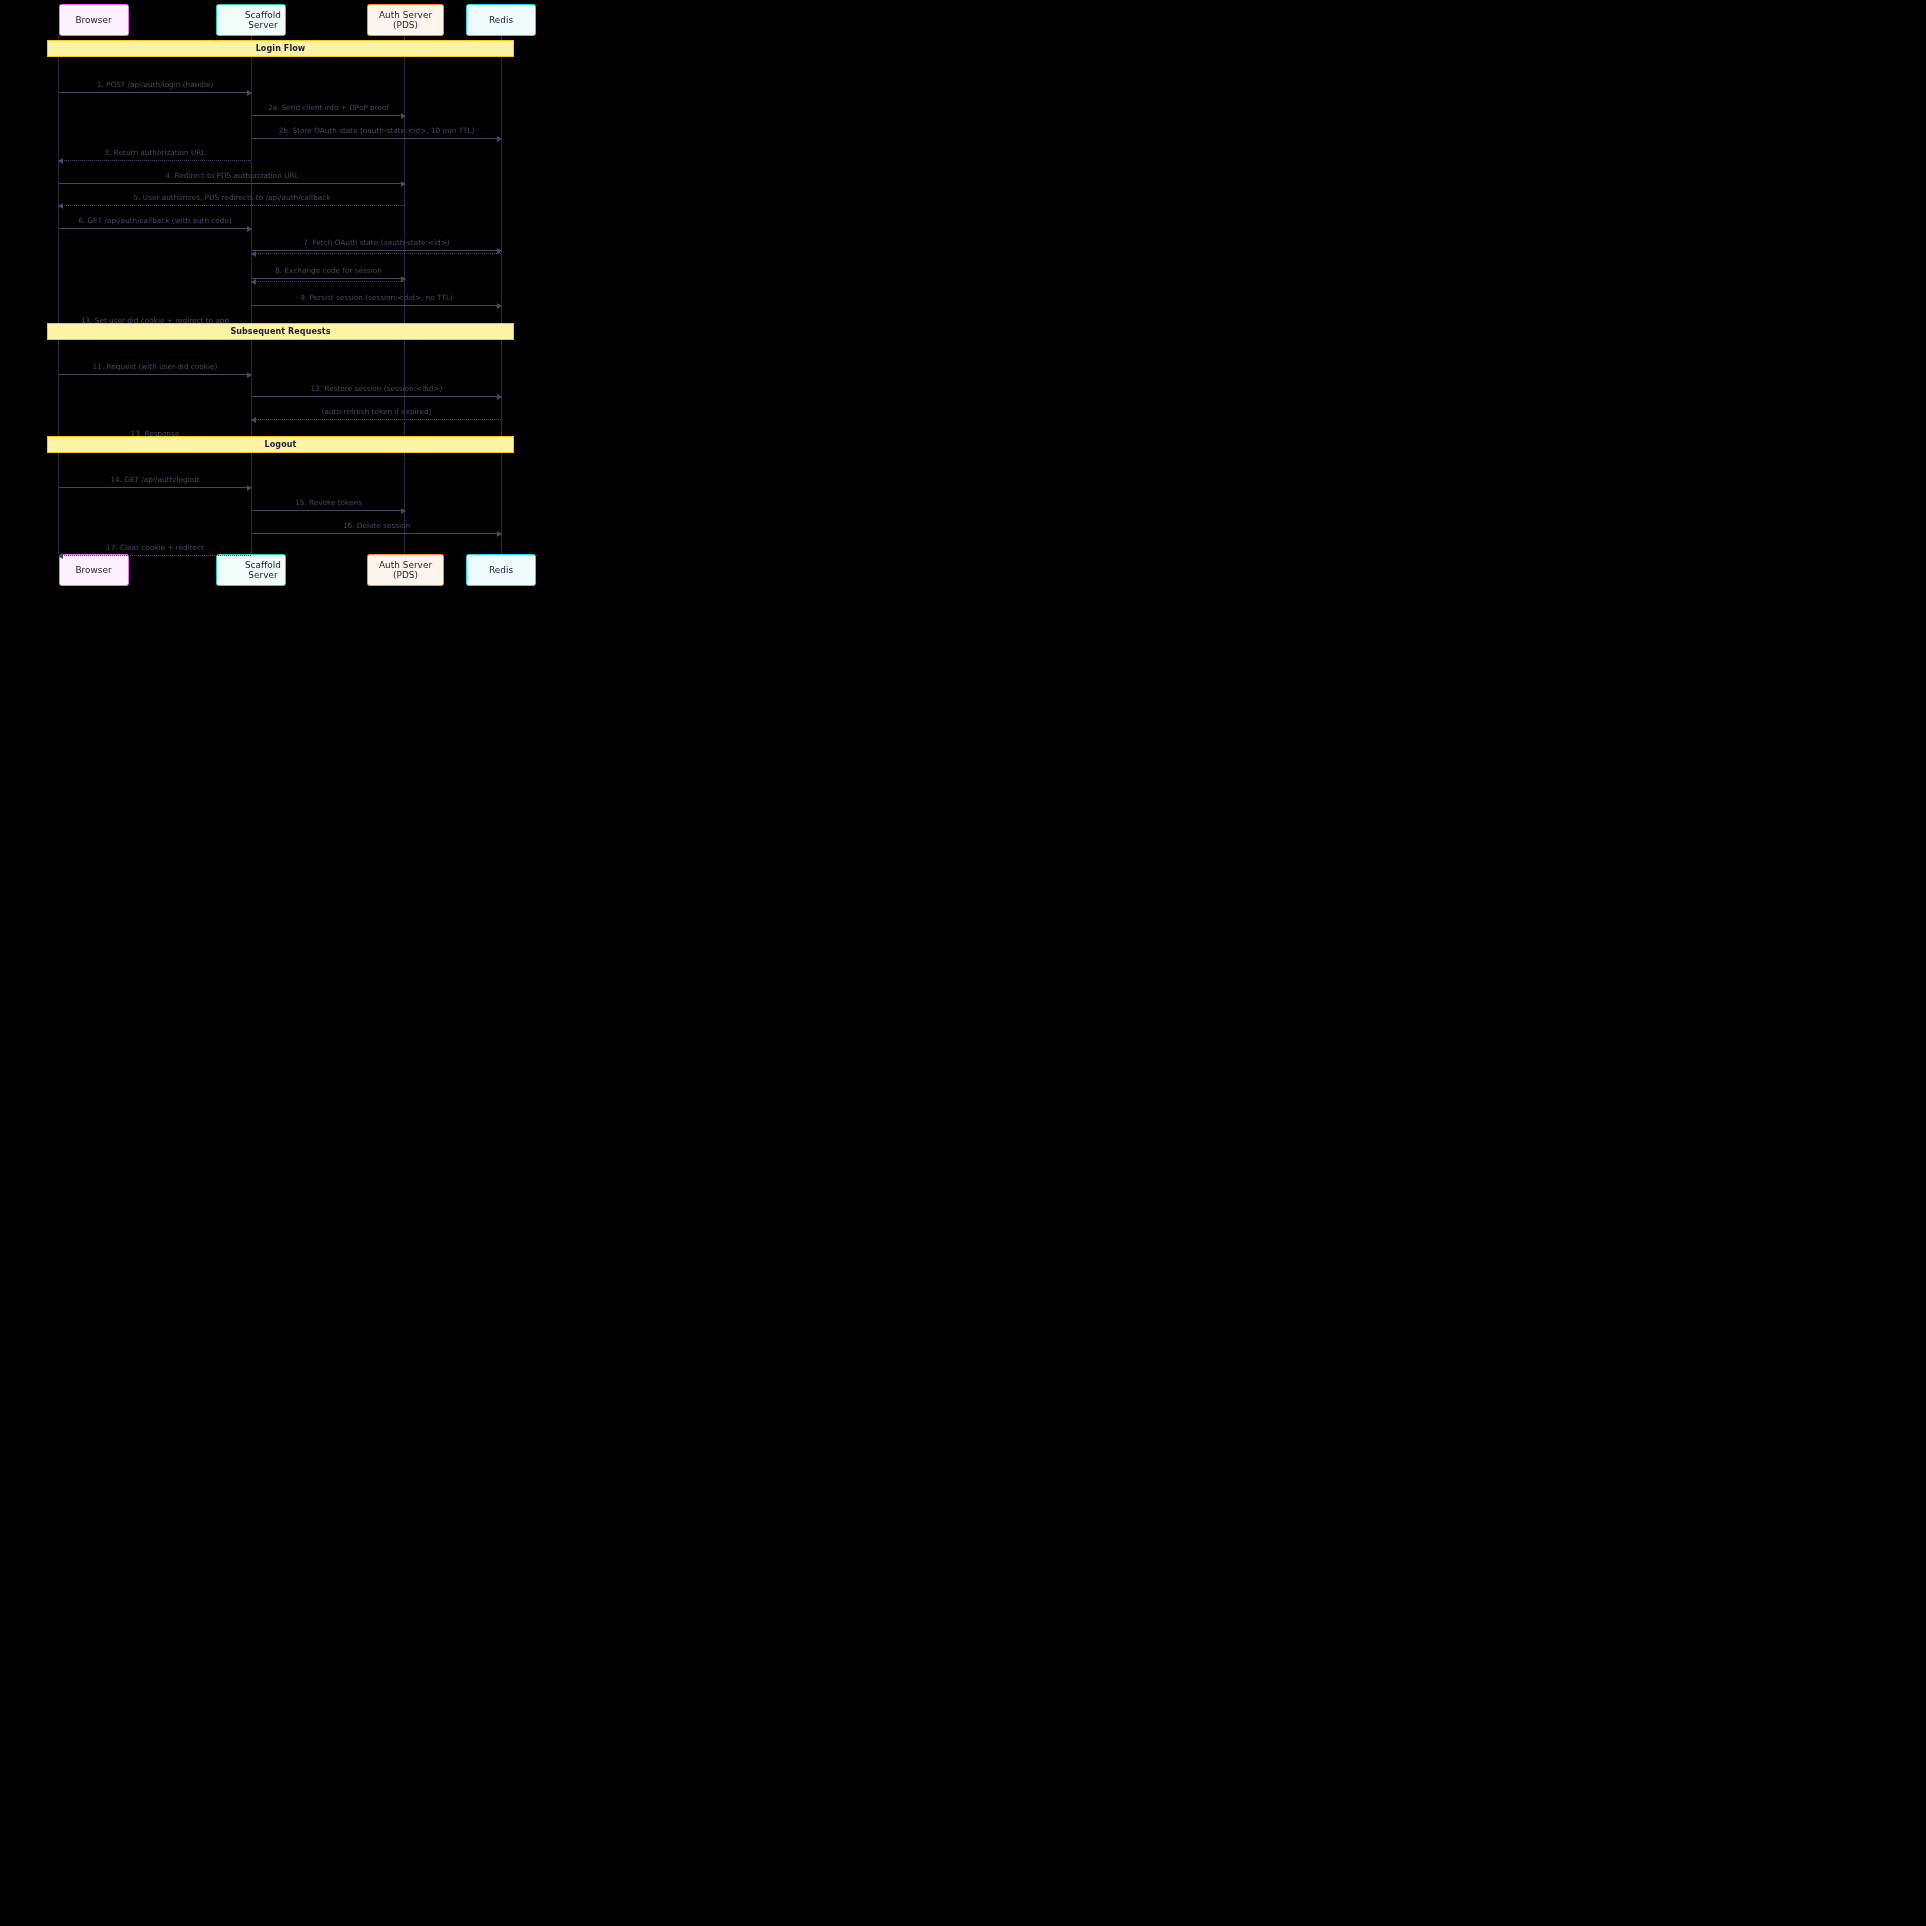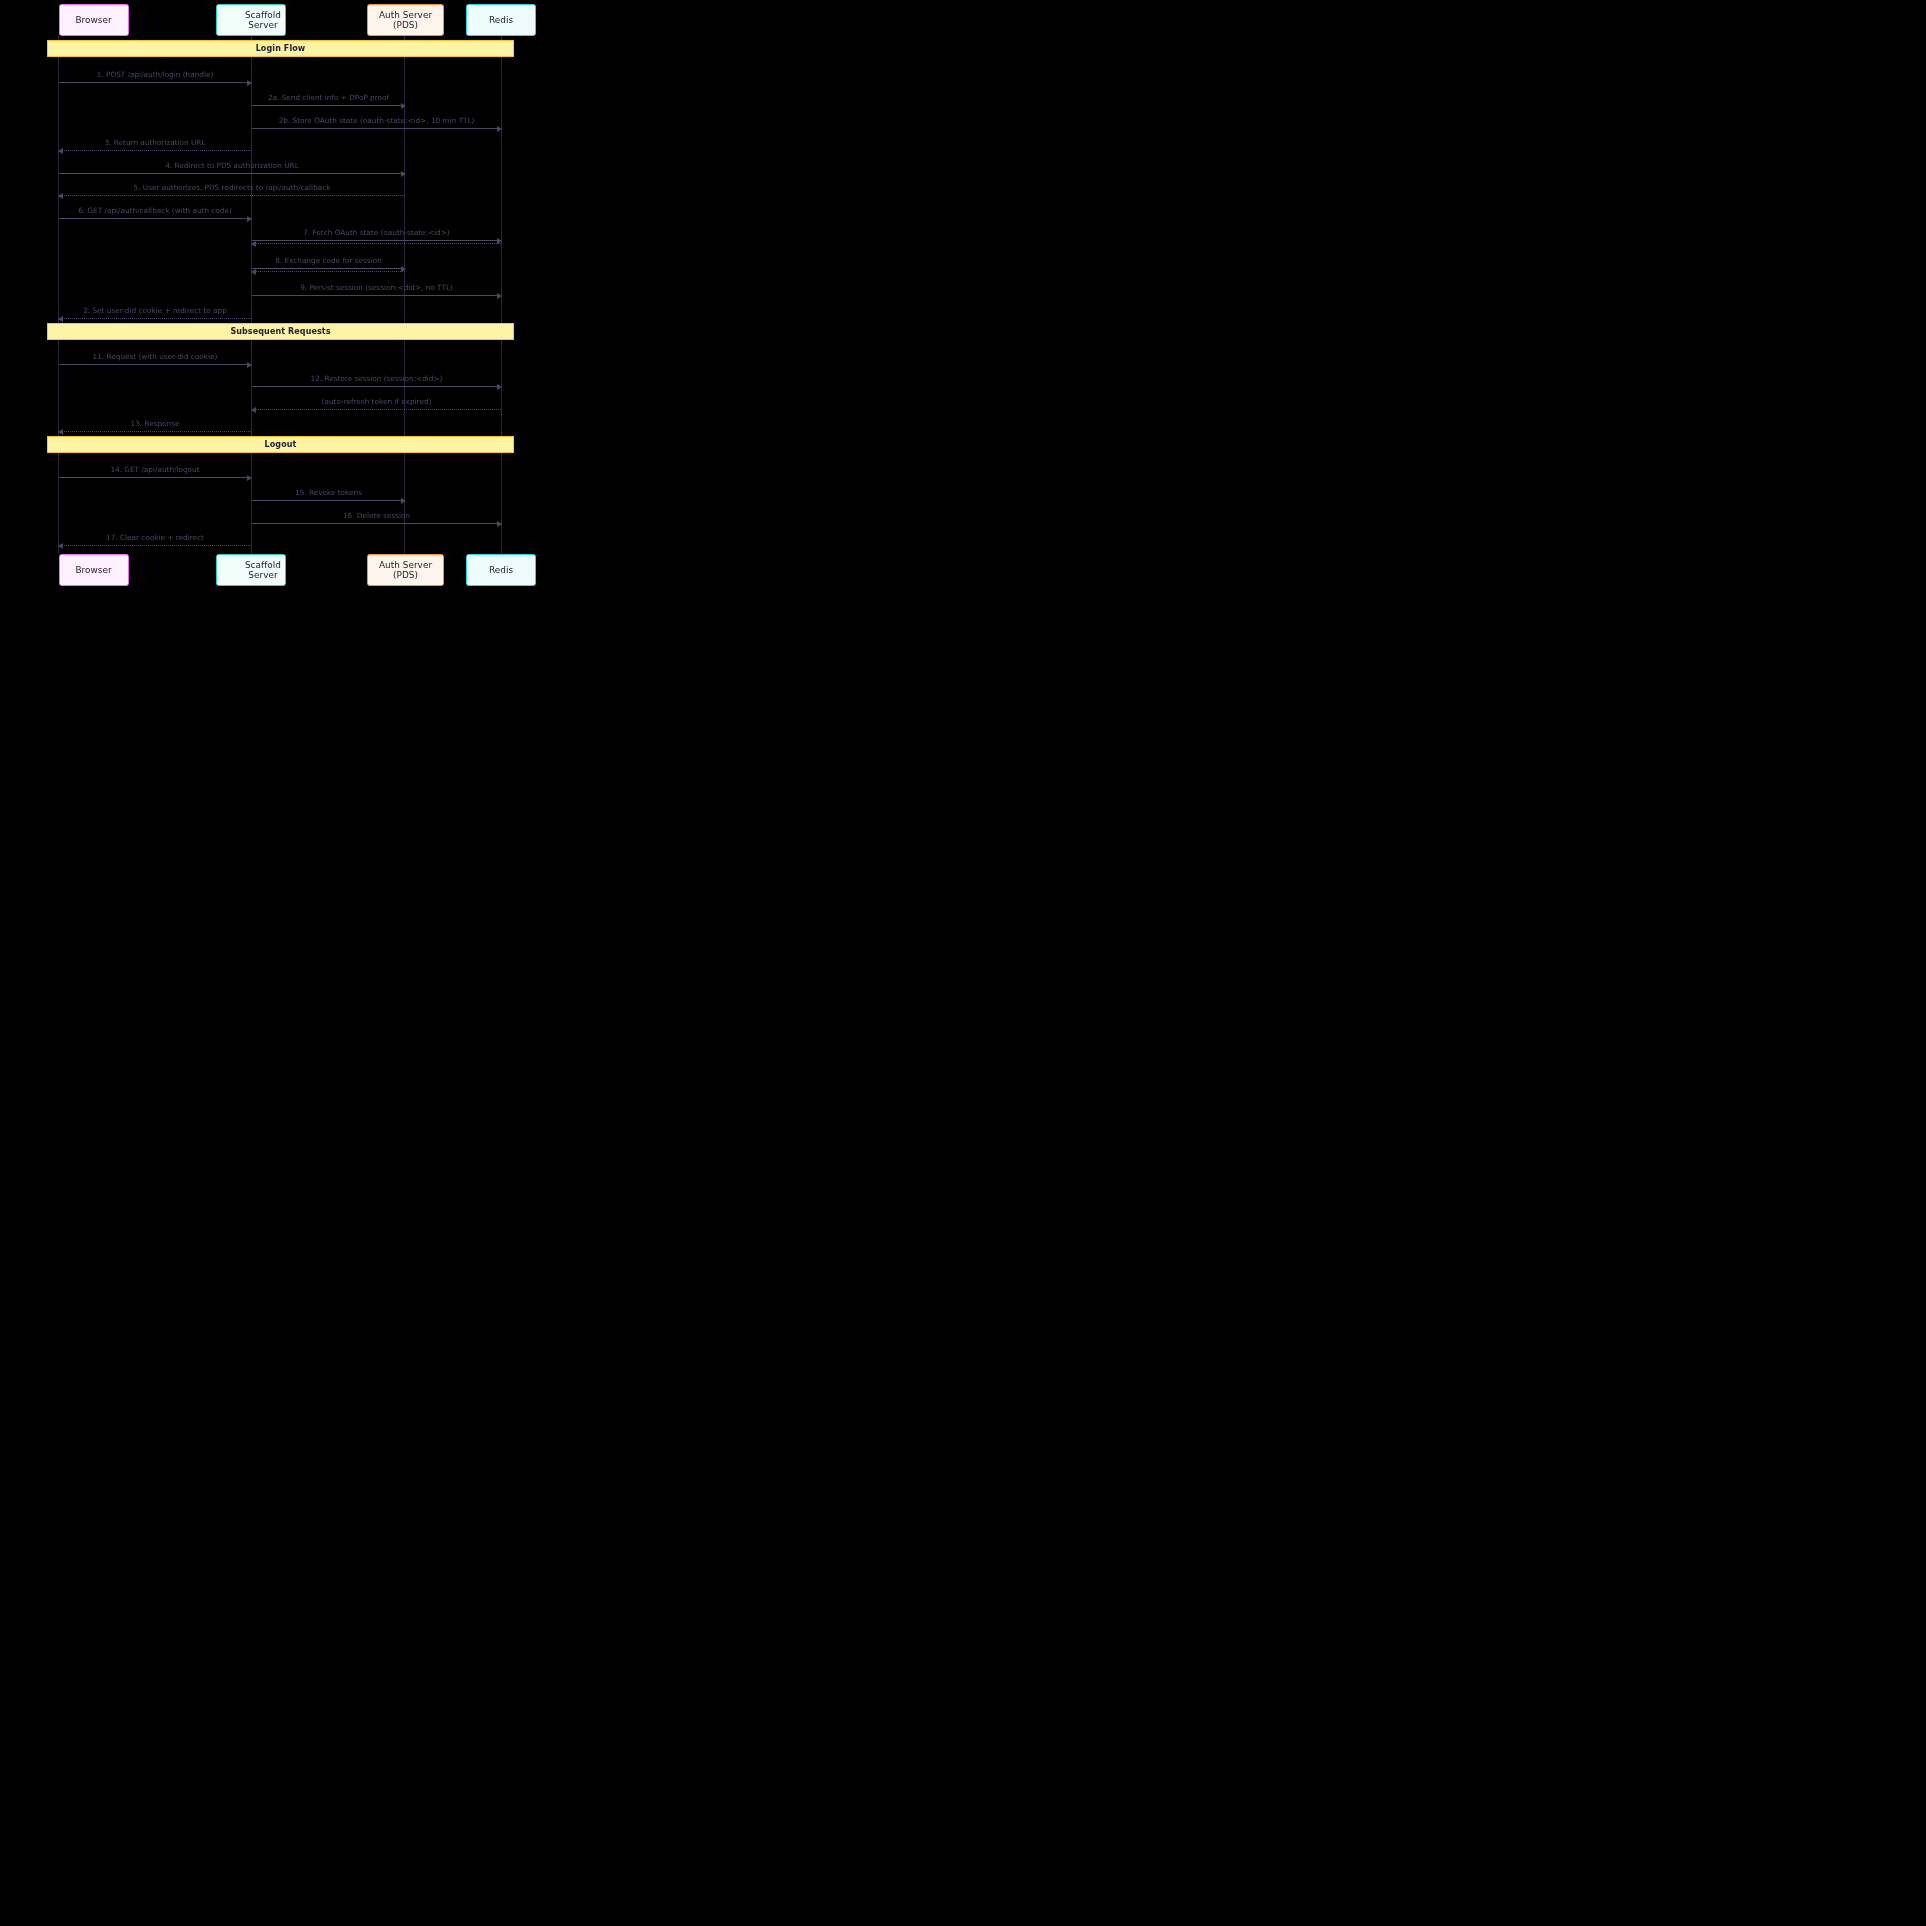--- a/index.html
+++ b/index.html
@@ -64,20 +64,21 @@
     font-size: 8px;
     font-weight: bold;
     color: #232038;
     letter-spacing: 0.1px;
   }
 
   
   .msg {
     position: absolute;
     z-index: 4;
+    margin-top: 10px;
   }
   .msg-line {
     position: absolute;
     left: 0;
     right: 0;
     bottom: 0;
     height: 0;
     border-top: 1px solid #4a4764;
   }
   .msg-line.dotted {
@@ -220,21 +221,21 @@
 
   
   <div class="msg" style="left:252px; top:277px; width:249px; height:18.5px;">
     <div class="msg-label">9. Persist session (session:&lt;did&gt;, no TTL)</div>
     <div class="msg-line"></div>
     <div class="arrowhead right"></div>
   </div>
 
    Browser (dotted) --&gt;
   <div class="msg" style="left:59px; top:300px; width:192px; height:18.5px;">
-    <div class="msg-label">2. Set user-did cookie + redirect to app</div>
+    <div class="msg-label">13. Set user-did cookie + redirect to app</div>
     <div class="msg-line dotted"></div>
     <div class="arrowhead left"></div>
   </div>
 
   
   <div class="section-band" style="left:47px; top:323px; width:467px; height:17px;">
     <span>Subsequent Requests</span>
   </div>
 
   

